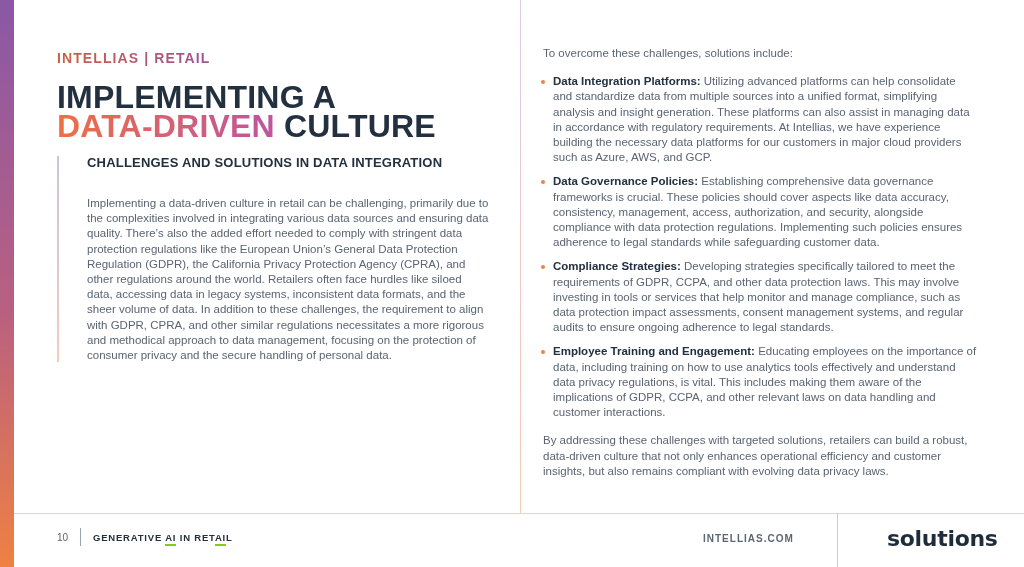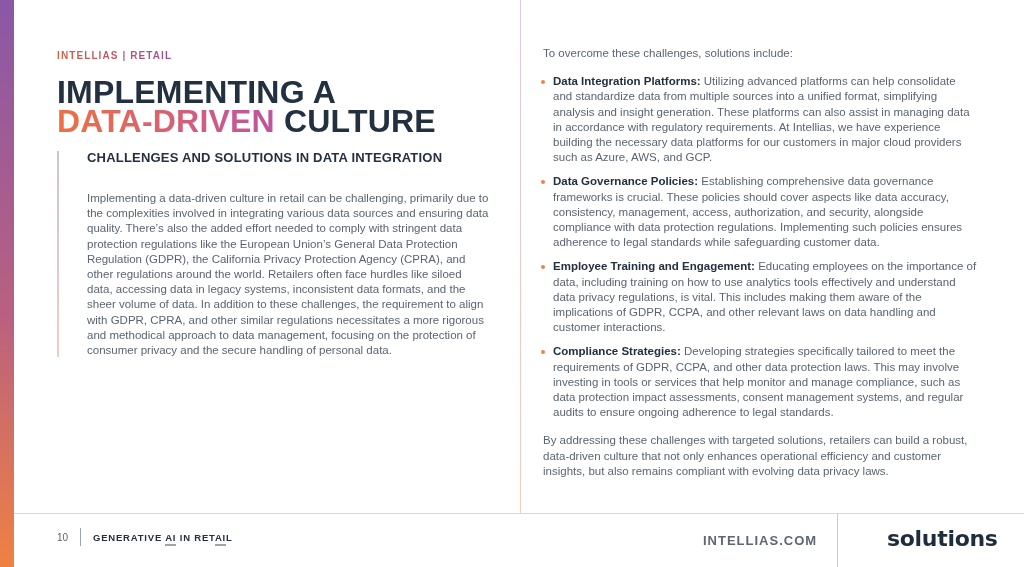--- a/index.html
+++ b/index.html
@@ -31,21 +31,21 @@
   }
 
   
   .left-col {
     position: absolute;
     left: 57px; top: 0;
     width: 420px;
   }
   .eyebrow {
     margin-top: 50px;
-    font-size: 10px;
+    font-size: 14px;
     font-weight: bold;
     letter-spacing: 1.1px;
     background: linear-gradient(90deg, #cf5f3e 0%, #9d5297 100%);
     -webkit-background-clip: text;
     background-clip: text;
     color: transparent;
     width: max-content;
   }
   .title {
     margin-top: 17px;
@@ -137,36 +137,36 @@
   .book-title {
     position: absolute;
     left: 93px; top: 532px;
     font-size: 9.5px;
     font-weight: bold;
     letter-spacing: 0.8px;
     color: #22303f;
     white-space: nowrap;
   }
   .ai-underline {
-    border-bottom: 2px solid #a3a3a3;
+    border-bottom: 2px solid #84cc16;
     padding-bottom: 1px;
   }
   .footer-center {
     position: absolute;
     left: 345px; top: 533px;
     font-size: 9px;
     font-weight: bold;
     letter-spacing: 0.7px;
     color: #51606e;
     white-space: nowrap;
   }
   .footer-site {
     position: absolute;
     left: 703px; top: 533px;
-    font-size: 13px;
+    font-size: 10px;
     font-weight: bold;
     letter-spacing: 1px;
     color: #5c6773;
     white-space: nowrap;
     text-decoration: none;
     cursor: pointer;
   }
   .footer-divider-v {
     position: absolute;
     left: 837px; top: 513px;
@@ -210,27 +210,27 @@
         <span class="b-label">Data Integration Platforms:</span>
         <span>Utilizing advanced platforms can help consolidate and standardize data from multiple sources into a unified format, simplifying analysis and insight generation. These platforms can also assist in managing data in accordance with regulatory requirements. At Intellias, we have experience building the necessary data platforms for our customers in major cloud providers such as Azure, AWS, and GCP.</span>
       </li>
       <li class="sol-item">
         <span class="bullet-dot"></span>
         <span class="b-label">Data Governance Policies:</span>
         <span>Establishing comprehensive data governance frameworks is crucial. These policies should cover aspects like data accuracy, consistency, management, access, authorization, and security, alongside compliance with data protection regulations. Implementing such policies ensures adherence to legal standards while safeguarding customer data.</span>
       </li>
       <li class="sol-item">
         <span class="bullet-dot"></span>
+        <span class="b-label">Compliance Strategies:</span>
+        <span>Developing strategies specifically tailored to meet the requirements of GDPR, CCPA, and other data protection laws. This may involve investing in tools or services that help monitor and manage compliance, such as data protection impact assessments, consent management systems, and regular audits to ensure ongoing adherence to legal standards.</span>
+      </li>
+      <li class="sol-item">
+        <span class="bullet-dot"></span>
         <span class="b-label">Employee Training and Engagement:</span>
         <span>Educating employees on the importance of data, including training on how to use analytics tools effectively and understand data privacy regulations, is vital. This includes making them aware of the implications of GDPR, CCPA, and other relevant laws on data handling and customer interactions.</span>
-      </li>
-      <li class="sol-item">
-        <span class="bullet-dot"></span>
-        <span class="b-label">Compliance Strategies:</span>
-        <span>Developing strategies specifically tailored to meet the requirements of GDPR, CCPA, and other data protection laws. This may involve investing in tools or services that help monitor and manage compliance, such as data protection impact assessments, consent management systems, and regular audits to ensure ongoing adherence to legal standards.</span>
       </li>
     </ul>
     <p class="closing">By addressing these challenges with targeted solutions, retailers can build a robust, data-driven culture that not only enhances operational efficiency and customer insights, but also remains compliant with evolving data privacy laws.</p>
   </div>
 
   <div class="footer-rule"></div>
   <span class="page-num">10</span>
   <span class="pn-divider"></span>
   <div class="book-title"><span>GENERATIVE </span><span class="ai-underline">AI</span><span> IN RET</span><span class="ai-underline">AI</span><span>L</span></div>
   <a class="footer-site">INTELLIAS.COM</a>

